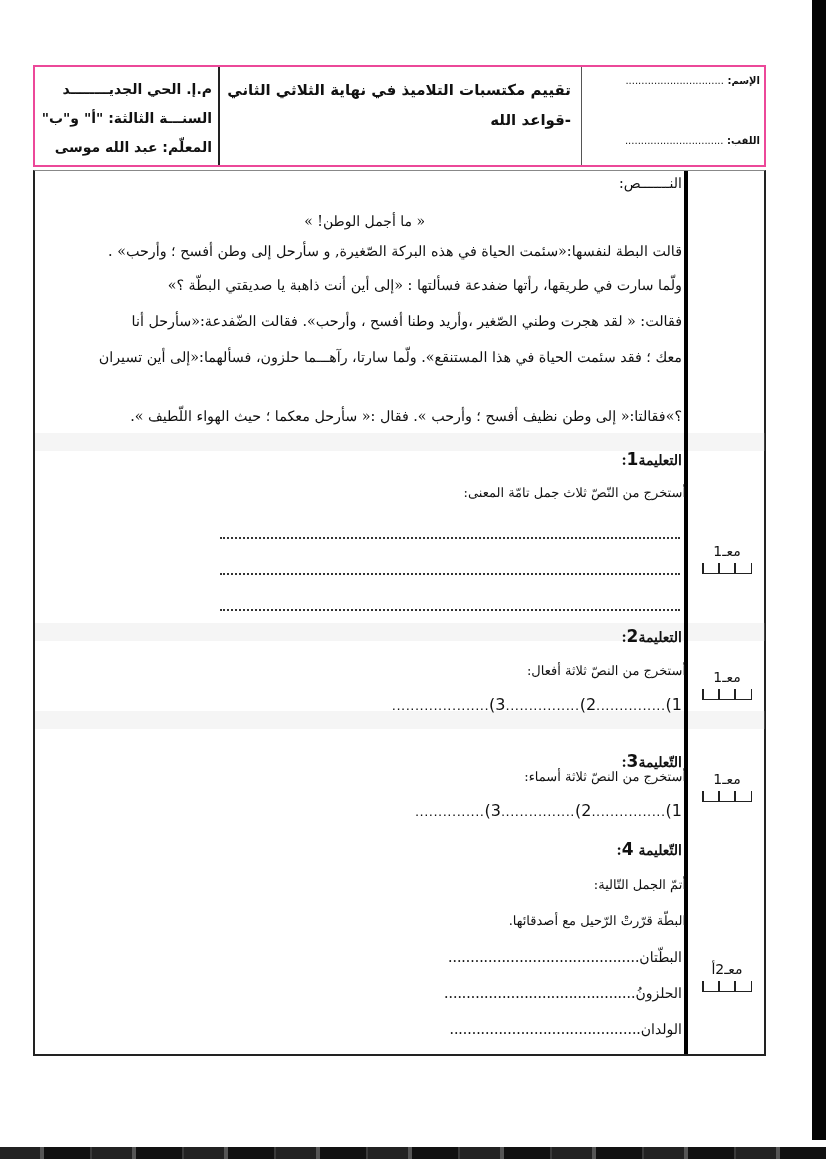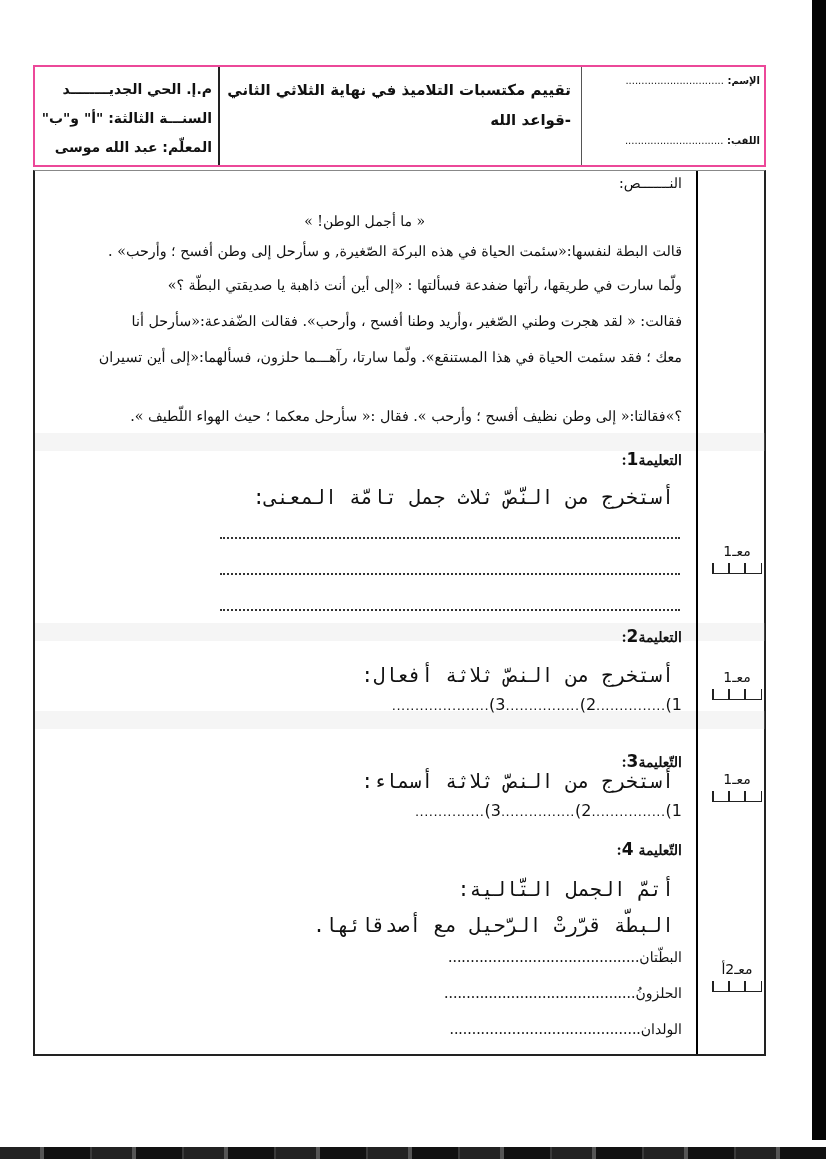--- a/index.html
+++ b/index.html
@@ -16,29 +16,29 @@
     .h-left { width: 185px; border-right: 2px solid #222; padding: 8px 6px 0 0; box-sizing: border-box; text-align: right; direction: rtl; font-family: "DejaVu Sans", sans-serif; font-weight: bold; font-size: 14px; line-height: 29px; }
     .h-mid { width: 362px; border-right: 1px solid #555; padding: 8px 10px 0 0; box-sizing: border-box; direction: rtl; text-align: right; font-family: "DejaVu Sans", sans-serif; font-weight: bold; font-size: 15px; line-height: 30px; }
     .h-right { flex: 1; direction: rtl; text-align: right; padding: 8px 4px 0 0; box-sizing: border-box; font-family: "DejaVu Sans", sans-serif; font-weight: bold; font-size: 10px; }
     .h-right .row { height: 60px; }
     .h-right .row2 { height: 30px; }
     .dots { font-weight: normal; letter-spacing: 1px; }
 
     
     .body-frame { position: absolute; left: 33px; top: 170px; width: 733px; height: 886px; border: 2px solid #222; border-top: 1px solid #888; box-sizing: border-box; }
     .content { position: absolute; left: 0; top: 0; width: 655px; height: 100%; direction: rtl; text-align: right; box-sizing: border-box; padding-right: 8px; font-size: 14.5px; }
-    .score-col { position: absolute; right: 0; top: 0; width: 68px; height: 100%; border-left: 2px solid #000000; box-sizing: border-box; }
+    .score-col { position: absolute; right: 0; top: 0; width: 80px; height: 100%; border-left: 4px solid #000000; box-sizing: border-box; }
 
     .title-label { position: absolute; right: 8px; top: 4px; font-size: 14px; }
     .story-title { position: absolute; right: 265px; top: 42px; font-size: 14px; }
     .para { position: absolute; right: 8px; width: 640px; text-align: justify; text-align-last: right; font-size: 14.3px; line-height: 29px; }
 
     .instr { position: absolute; right: 8px; font-size: 14px; font-weight: bold; }
     .instr .num { font-family: "DejaVu Sans", sans-serif; font-size: 17px; }
-    .instr-text { position: absolute; right: 16px; font-size: 20px; font-family: Liberation Mono, monospace; }
+    .instr-text { position: absolute; right: 4px; font-size: 13px; }
     .dotline { position: absolute; right: 10px; width: 460px; border-bottom: 2px dotted #333; height: 2px; }
     .fill-line { position: absolute; font-family: "DejaVu Sans", sans-serif; font-size: 16px; direction: rtl; white-space: nowrap; }
     .fill-line .d { letter-spacing: 0.5px; font-size: 13px; }
     .complete { position: absolute; right: 8px; font-size: 14px; white-space: nowrap; }
 
     .score-box { position: absolute; left: 10px; width: 58px; text-align: center; direction: rtl; font-family: "DejaVu Sans", sans-serif; font-size: 14px; }
     .ticks { margin: 4px auto 0; width: 50px; height: 10px; border-bottom: 1.5px solid #222; position: relative; }
     .ticks span { position: absolute; bottom: 0; width: 1.5px; height: 10px; background: #222; }
 
     

